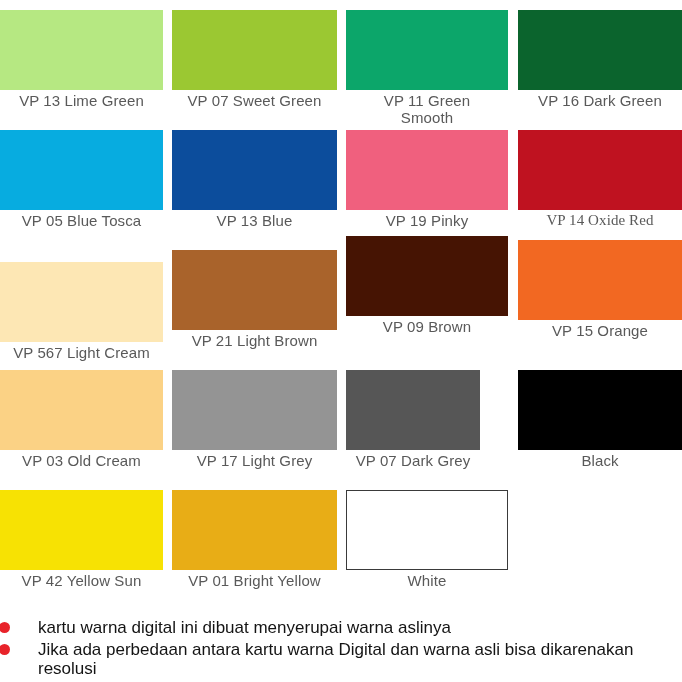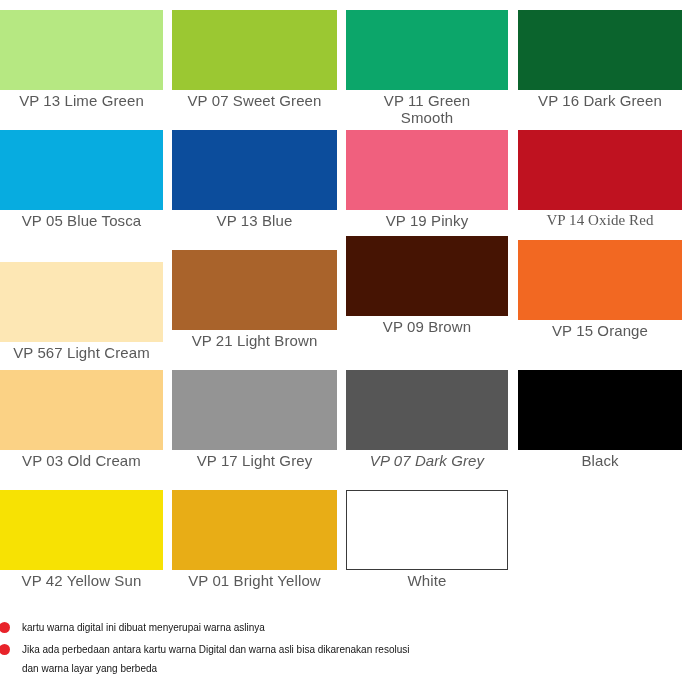--- a/index.html
+++ b/index.html
@@ -66,23 +66,23 @@
   
   .footnotes {
     position: absolute;
     left: 0;
     top: 618px;
     width: 682px;
   }
 
   .footnote-row {
     position: relative;
-    padding-left: 22px;
+    padding-left: 38px;
     margin-bottom: 2px;
-    font-size: 10px;
+    font-size: 17px;
     line-height: 19.5px;
     color: #141414;
   }
 
   .footnote-bullet {
     position: absolute;
     left: -1px;
     top: 4px;
     width: 11px;
     height: 11px;
@@ -151,21 +151,21 @@
         <div class="swatch-label">VP 15 Orange</div>
       </div>
       <div class="swatch-cell" style="left: 0px; top: 370px; width: 163px; height: 112px;">
         <div class="swatch-chip" style="background: rgb(251, 210, 133);"></div>
         <div class="swatch-label">VP 03 Old Cream</div>
       </div>
       <div class="swatch-cell" style="left: 172px; top: 370px; width: 165px; height: 112px;">
         <div class="swatch-chip" style="background: rgb(148, 148, 148);"></div>
         <div class="swatch-label">VP 17 Light Grey</div>
       </div>
-      <div class="swatch-cell" style="left: 346px; top: 370px; width: 162px; height: 112px; font-style: italic;">
+      <div class="swatch-cell" style="left: 346px; top: 370px; width: 134px; height: 112px;">
         <div class="swatch-chip" style="background: rgb(86, 86, 86);"></div>
         <div class="swatch-label">VP 07 Dark Grey</div>
       </div>
       <div class="swatch-cell" style="left: 518px; top: 370px; width: 164px; height: 112px;">
         <div class="swatch-chip" style="background: rgb(0, 0, 0);"></div>
         <div class="swatch-label">Black</div>
       </div>
       <div class="swatch-cell" style="left: 0px; top: 490px; width: 163px; height: 112px;">
         <div class="swatch-chip" style="background: rgb(247, 226, 3);"></div>
         <div class="swatch-label">VP 42 Yellow Sun</div>

